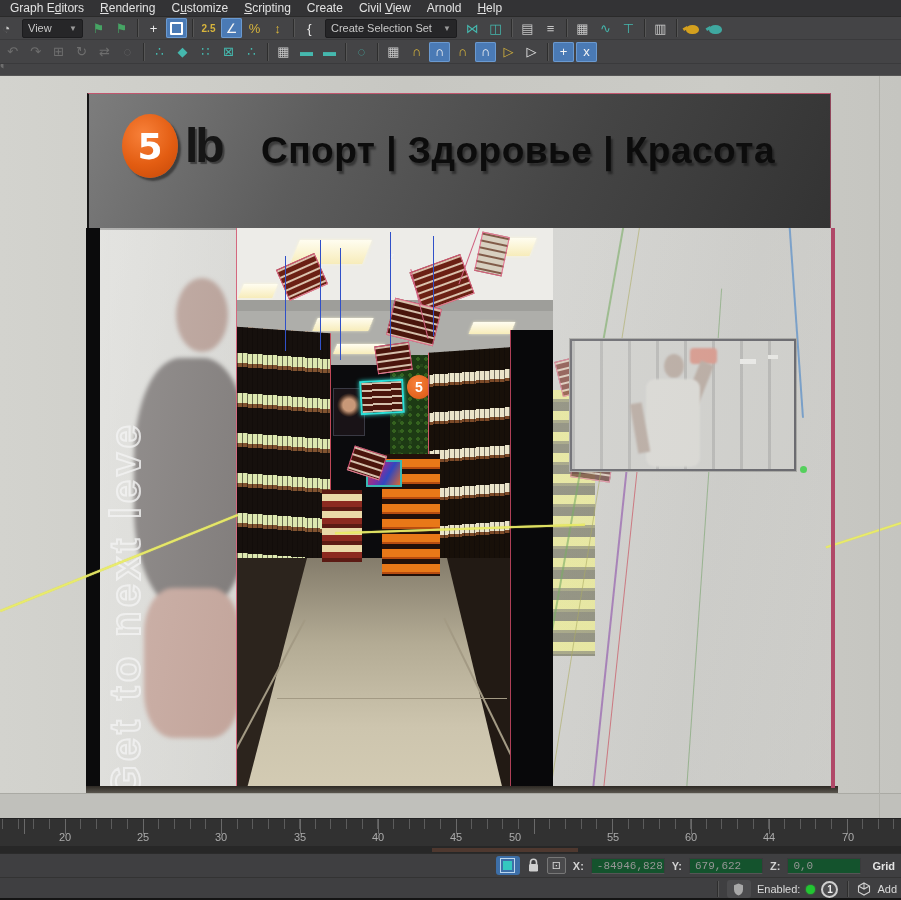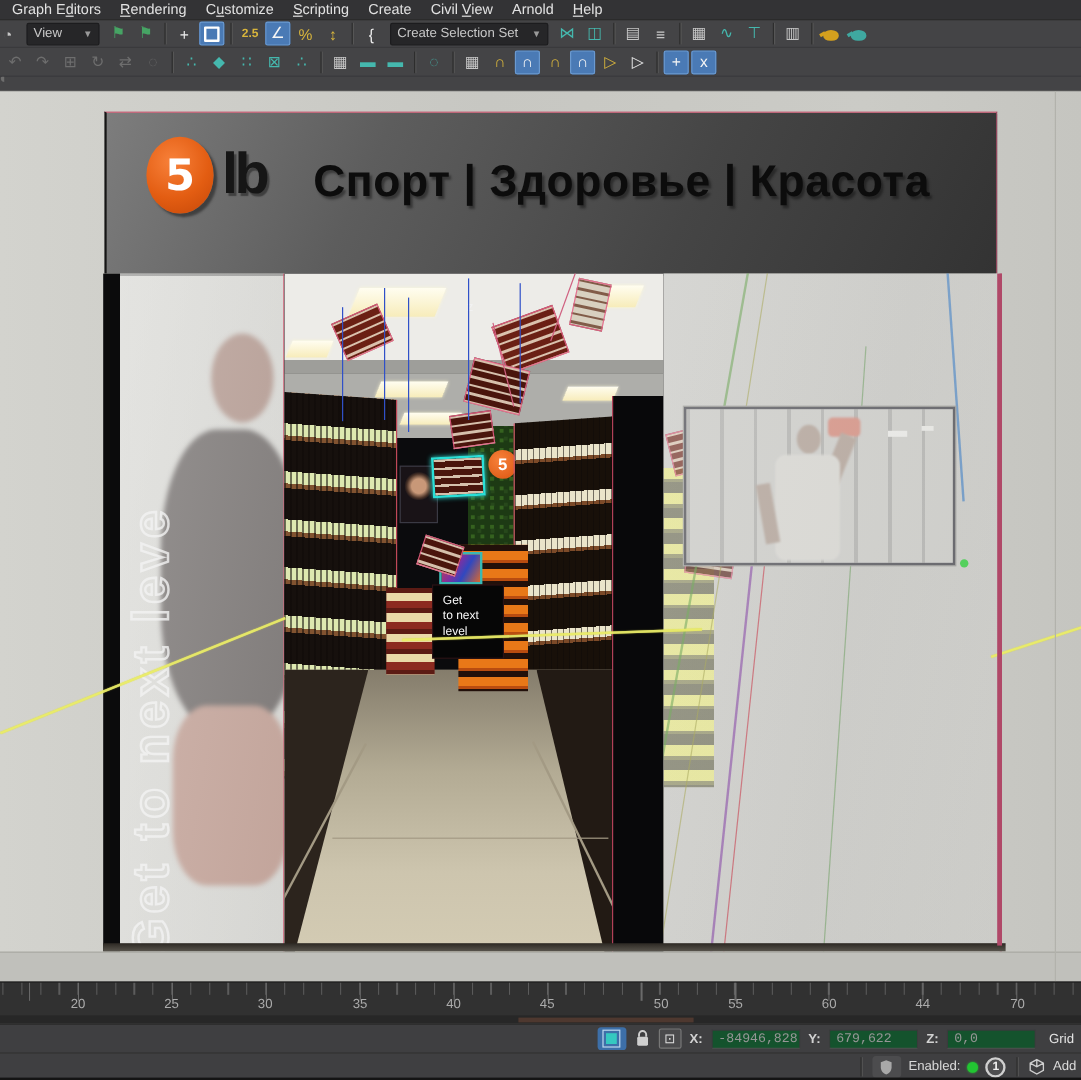--- a/index.html
+++ b/index.html
@@ -118,21 +118,21 @@
   .tick-num{position:absolute;top:12px;color:#ababab;font-size:11px;width:30px;text-align:center;}
   #trackstrip{position:absolute;top:846px;left:0;width:901px;height:7px;background:#272727;}
   #trackstrip .redseg{position:absolute;left:432px;top:2px;width:146px;height:4px;background:#4e382f;}
   #statusbar{position:absolute;top:853px;left:0;width:901px;height:24px;background:#3f3f41;border-top:1px solid #2b2b2b;display:flex;align-items:center;justify-content:flex-end;gap:7px;padding-right:6px;}
   .coord-label{color:#d2d2d2;font-size:11px;font-weight:bold;}
   .coord-field{background:#14532d;border:1px solid #3a3a3c;border-bottom-color:#555;color:#969696;font-size:11px;height:16px;line-height:14px;padding:0 5px;width:74px;border-radius:1px;font-family:Liberation Mono, monospace;}
   #iso-btn{width:24px;height:19px;background:#3d6fa8;border-radius:3px;display:flex;align-items:center;justify-content:center;}
   #iso-btn .iso-in{width:9px;height:9px;background:#35c8c0;box-shadow:0 0 0 2px #3d6fa8,0 0 0 3px #bcd6ee;}
   #lock-icon svg,#cube-icon svg,#shield-btn svg{display:block;}
   #abs-btn{width:19px;height:17px;border:1px solid #777;border-radius:2px;color:#ddd;font-size:11px;display:flex;align-items:center;justify-content:center;background:#4a4a4c;}
-  #grid-label{color:#e4e4e4;font-size:11px;font-weight:normal;margin-left:4px;}
+  #grid-label{color:#e4e4e4;font-size:11px;font-weight:bold;margin-left:4px;}
 
   #bottombar{position:absolute;top:877px;left:0;width:901px;height:23px;background:#3f3f41;display:flex;align-items:center;justify-content:flex-end;gap:6px;padding-right:4px;border-top:1px solid #333;}
   #bottombar .vsep{width:1px;height:16px;background:#2d2d2d;box-shadow:1px 0 0 #565656;margin:0 3px;}
   #shield-btn{width:24px;height:18px;background:#4c4c4e;border-radius:3px;display:flex;align-items:center;justify-content:center;}
   .bb-label{color:#dadada;font-size:11px;}
   #enabled-dot{width:9px;height:9px;border-radius:50%;background:#22c532;box-shadow:0 0 2px #22c532;}
   #count-badge{width:17px;height:17px;border-radius:50%;background:#4e4e50;border:2px solid #cfcfcf;color:#efefef;font-size:10px;font-weight:bold;display:flex;align-items:center;justify-content:center;}
   #bottom-edge{position:absolute;top:898px;left:0;width:901px;height:2px;background:#141414;}
 </style>
 </head>
@@ -280,25 +280,20 @@
     <div class="floor"></div>
     <div class="floor-dark-l"></div>
     <div class="floor-dark-r"></div>
     <div class="floorline" style="left:20px;top:380px;width:2px;height:200px;transform:rotate(28deg);"></div>
     <div class="floorline" style="left:250px;top:380px;width:2px;height:200px;transform:rotate(-26deg);"></div>
     <div class="floorline" style="left:40px;top:470px;width:230px;height:1px;"></div>
 
     <div class="orange-rows"></div>
     <div class="gondola-left"></div>
     <div id="gondola-tv"></div>
-    <div id="promo-sign">
-      <div>Get</div>
-      <div>to next</div>
-      <div>level</div>
-    </div>
 
     <div class="box" style="left:178px;top:34px;width:54px;height:42px;transform:rotate(-20deg);"></div>
     <div class="box light" style="left:241px;top:6px;width:28px;height:40px;transform:rotate(12deg);"></div>
     <div class="box dark" style="left:153px;top:75px;width:48px;height:38px;transform:rotate(14deg);"></div>
     <div class="box dark" style="left:139px;top:116px;width:35px;height:28px;transform:rotate(-8deg);"></div>
     <div class="box dark selected" style="left:123px;top:152px;width:44px;height:34px;transform:rotate(-3deg);"></div>
     <div class="box dark" style="left:113px;top:222px;width:34px;height:26px;transform:rotate(18deg);"></div>
     <div class="box" style="left:44px;top:32px;width:42px;height:34px;transform:rotate(-24deg);"></div>
     <div class="wire" style="left:232px;top:-4px;height:62px;transform:rotate(20deg);"></div>
     <div class="wire" style="left:182px;top:40px;height:72px;transform:rotate(-14deg);"></div>
@@ -354,21 +349,21 @@
 
 <div id="timeline">
   <div id="ruler"></div>
   <div id="ruler-major"></div>
   <span class="tick-num" style="left:50px;">20</span>
   <span class="tick-num" style="left:128px;">25</span>
   <span class="tick-num" style="left:206px;">30</span>
   <span class="tick-num" style="left:285px;">35</span>
   <span class="tick-num" style="left:363px;">40</span>
   <span class="tick-num" style="left:441px;">45</span>
-  <span class="tick-num" style="left:536px;">50</span>
+  <span class="tick-num" style="left:500px;">50</span>
   <span class="tick-num" style="left:598px;">55</span>
   <span class="tick-num" style="left:676px;">60</span>
   <span class="tick-num" style="left:754px;">44</span>
   <span class="tick-num" style="left:833px;">70</span>
 </div>
 <div id="trackstrip">
     <div class="redseg"></div>
   </div>
 
 <div id="statusbar">

